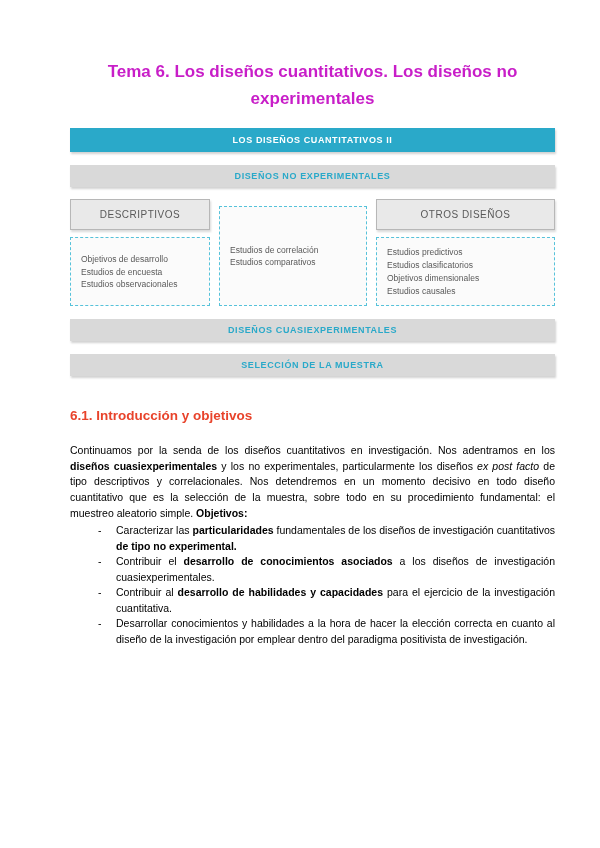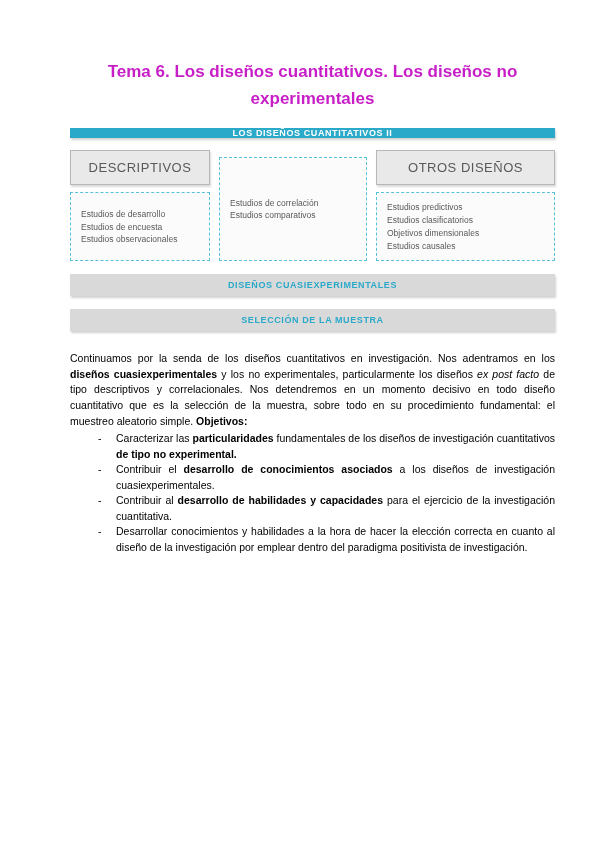--- a/index.html
+++ b/index.html
@@ -26,21 +26,21 @@
     text-align: center;
     font-weight: 700;
     font-size: 9px;
     letter-spacing: 0.6px;
     padding: 6px 4px;
     box-shadow: 1px 2px 2px rgba(0,0,0,0.18);
   }
   .bar-top {
     background: #2aa9c9;
     color: #ffffff;
-    padding: 0 4px;
+    padding: 7px 4px;
   }
   .bar-gray {
     background: #d9d9d9;
     color: #2aa9c9;
     margin-top: 13px;
   }
 
   .columns {
     display: flex;
     gap: 9px;
@@ -49,21 +49,21 @@
   }
   .col { display: flex; flex-direction: column; }
   .col-1 { flex: 0 0 140px; }
   .col-2 { flex: 0 0 148px; }
   .col-3 { flex: 1; }
 
   .col-header {
     background: #e9e9e9;
     border: 1px solid #b7b7b7;
     color: #595959;
-    font-size: 13px;
+    font-size: 10px;
     font-weight: 400;
     letter-spacing: 0.5px;
     text-align: center;
     padding: 9px 2px;
     box-shadow: 1px 2px 2px rgba(0,0,0,0.15);
   }
   .col-body {
     margin-top: 7px;
     border: 1px dashed #56c2da;
     background: #fbfbfb;
@@ -116,27 +116,28 @@
 
 <div class="page">
   <div class="content">
 
     <h1 class="doc-title">Tema 6. Los diseños cuantitativos. Los diseños no experimentales</h1>
 
     <div class="diagram">
 
       <div class="bar bar-top">LOS DISEÑOS CUANTITATIVOS II</div>
 
+      <div class="bar bar-gray">DISEÑOS NO EXPERIMENTALES</div>
 
       <div class="columns">
 
         <div class="col col-1">
           <div class="col-header">DESCRIPTIVOS</div>
           <div class="col-body">
-            <div class="item">Estudios de desarrollo</div>
+            <div class="item">Objetivos de desarrollo</div>
             <div class="item">Estudios de encuesta</div>
             <div class="item">Estudios observacionales</div>
           </div>
         </div>
 
         <div class="col col-2">
           <div class="col-body">
             <div class="item">Estudios de correlación</div>
             <div class="item">Estudios comparativos</div>
           </div>
@@ -153,20 +154,21 @@
         </div>
 
       </div>
 
       <div class="bar bar-gray">DISEÑOS CUASIEXPERIMENTALES</div>
 
       <div class="bar bar-gray">SELECCIÓN DE LA MUESTRA</div>
 
     </div>
 
+    <h2 class="section-heading">6.1. Introducción y objetivos</h2>
 
     <p class="intro"><span>Continuamos por la senda de los diseños cuantitativos en investigación. Nos adentramos en los </span><span style="font-weight: 700;">diseños cuasiexperimentales</span><span> y los no experimentales, particularmente los diseños </span><span style="font-style: italic;">ex post facto</span><span> de tipo descriptivos y correlacionales. Nos detendremos en un momento decisivo en todo diseño cuantitativo que es la selección de la muestra, sobre todo en su procedimiento fundamental: el muestreo aleatorio simple. </span><span style="font-weight: 700;">Objetivos:</span></p>
 
     <div class="bullets">
       <div class="bullet">
         <span class="dash">-</span>
         <span class="btext"><span>Caracterizar las </span><span style="font-weight: 700;">particularidades</span><span> fundamentales de los diseños de investigación cuantitativos </span><span style="font-weight: 700;">de tipo no experimental.</span></span>
       </div>
       <div class="bullet">
         <span class="dash">-</span>

